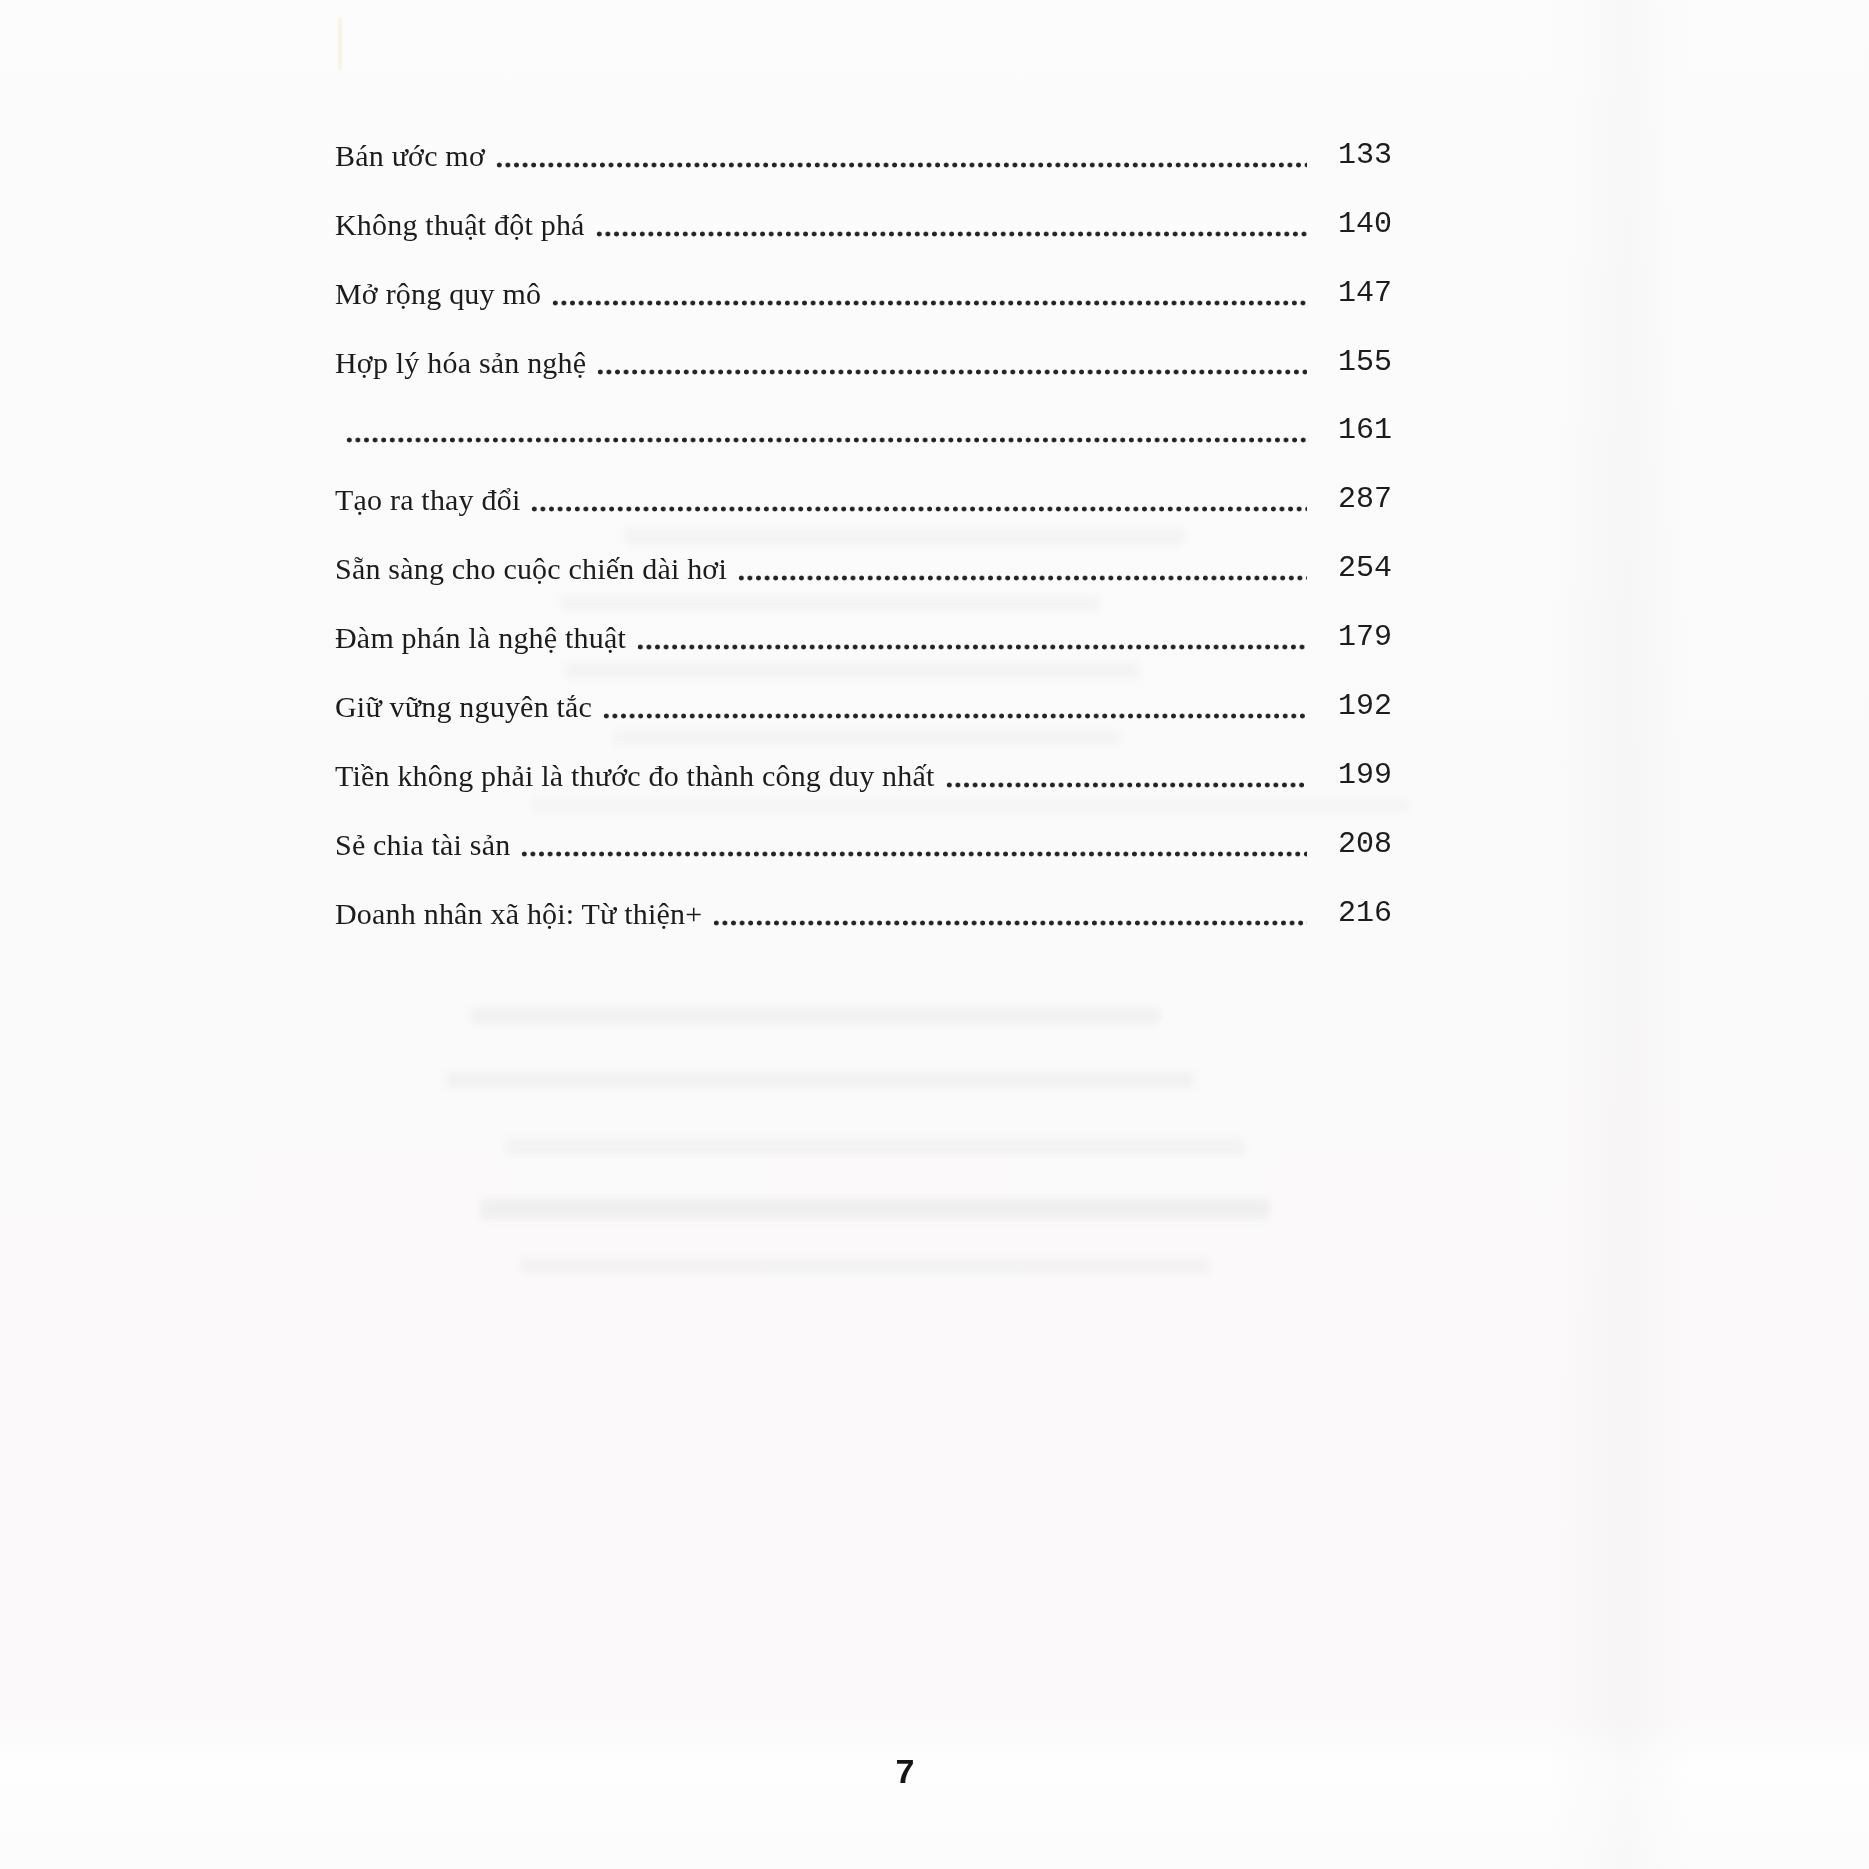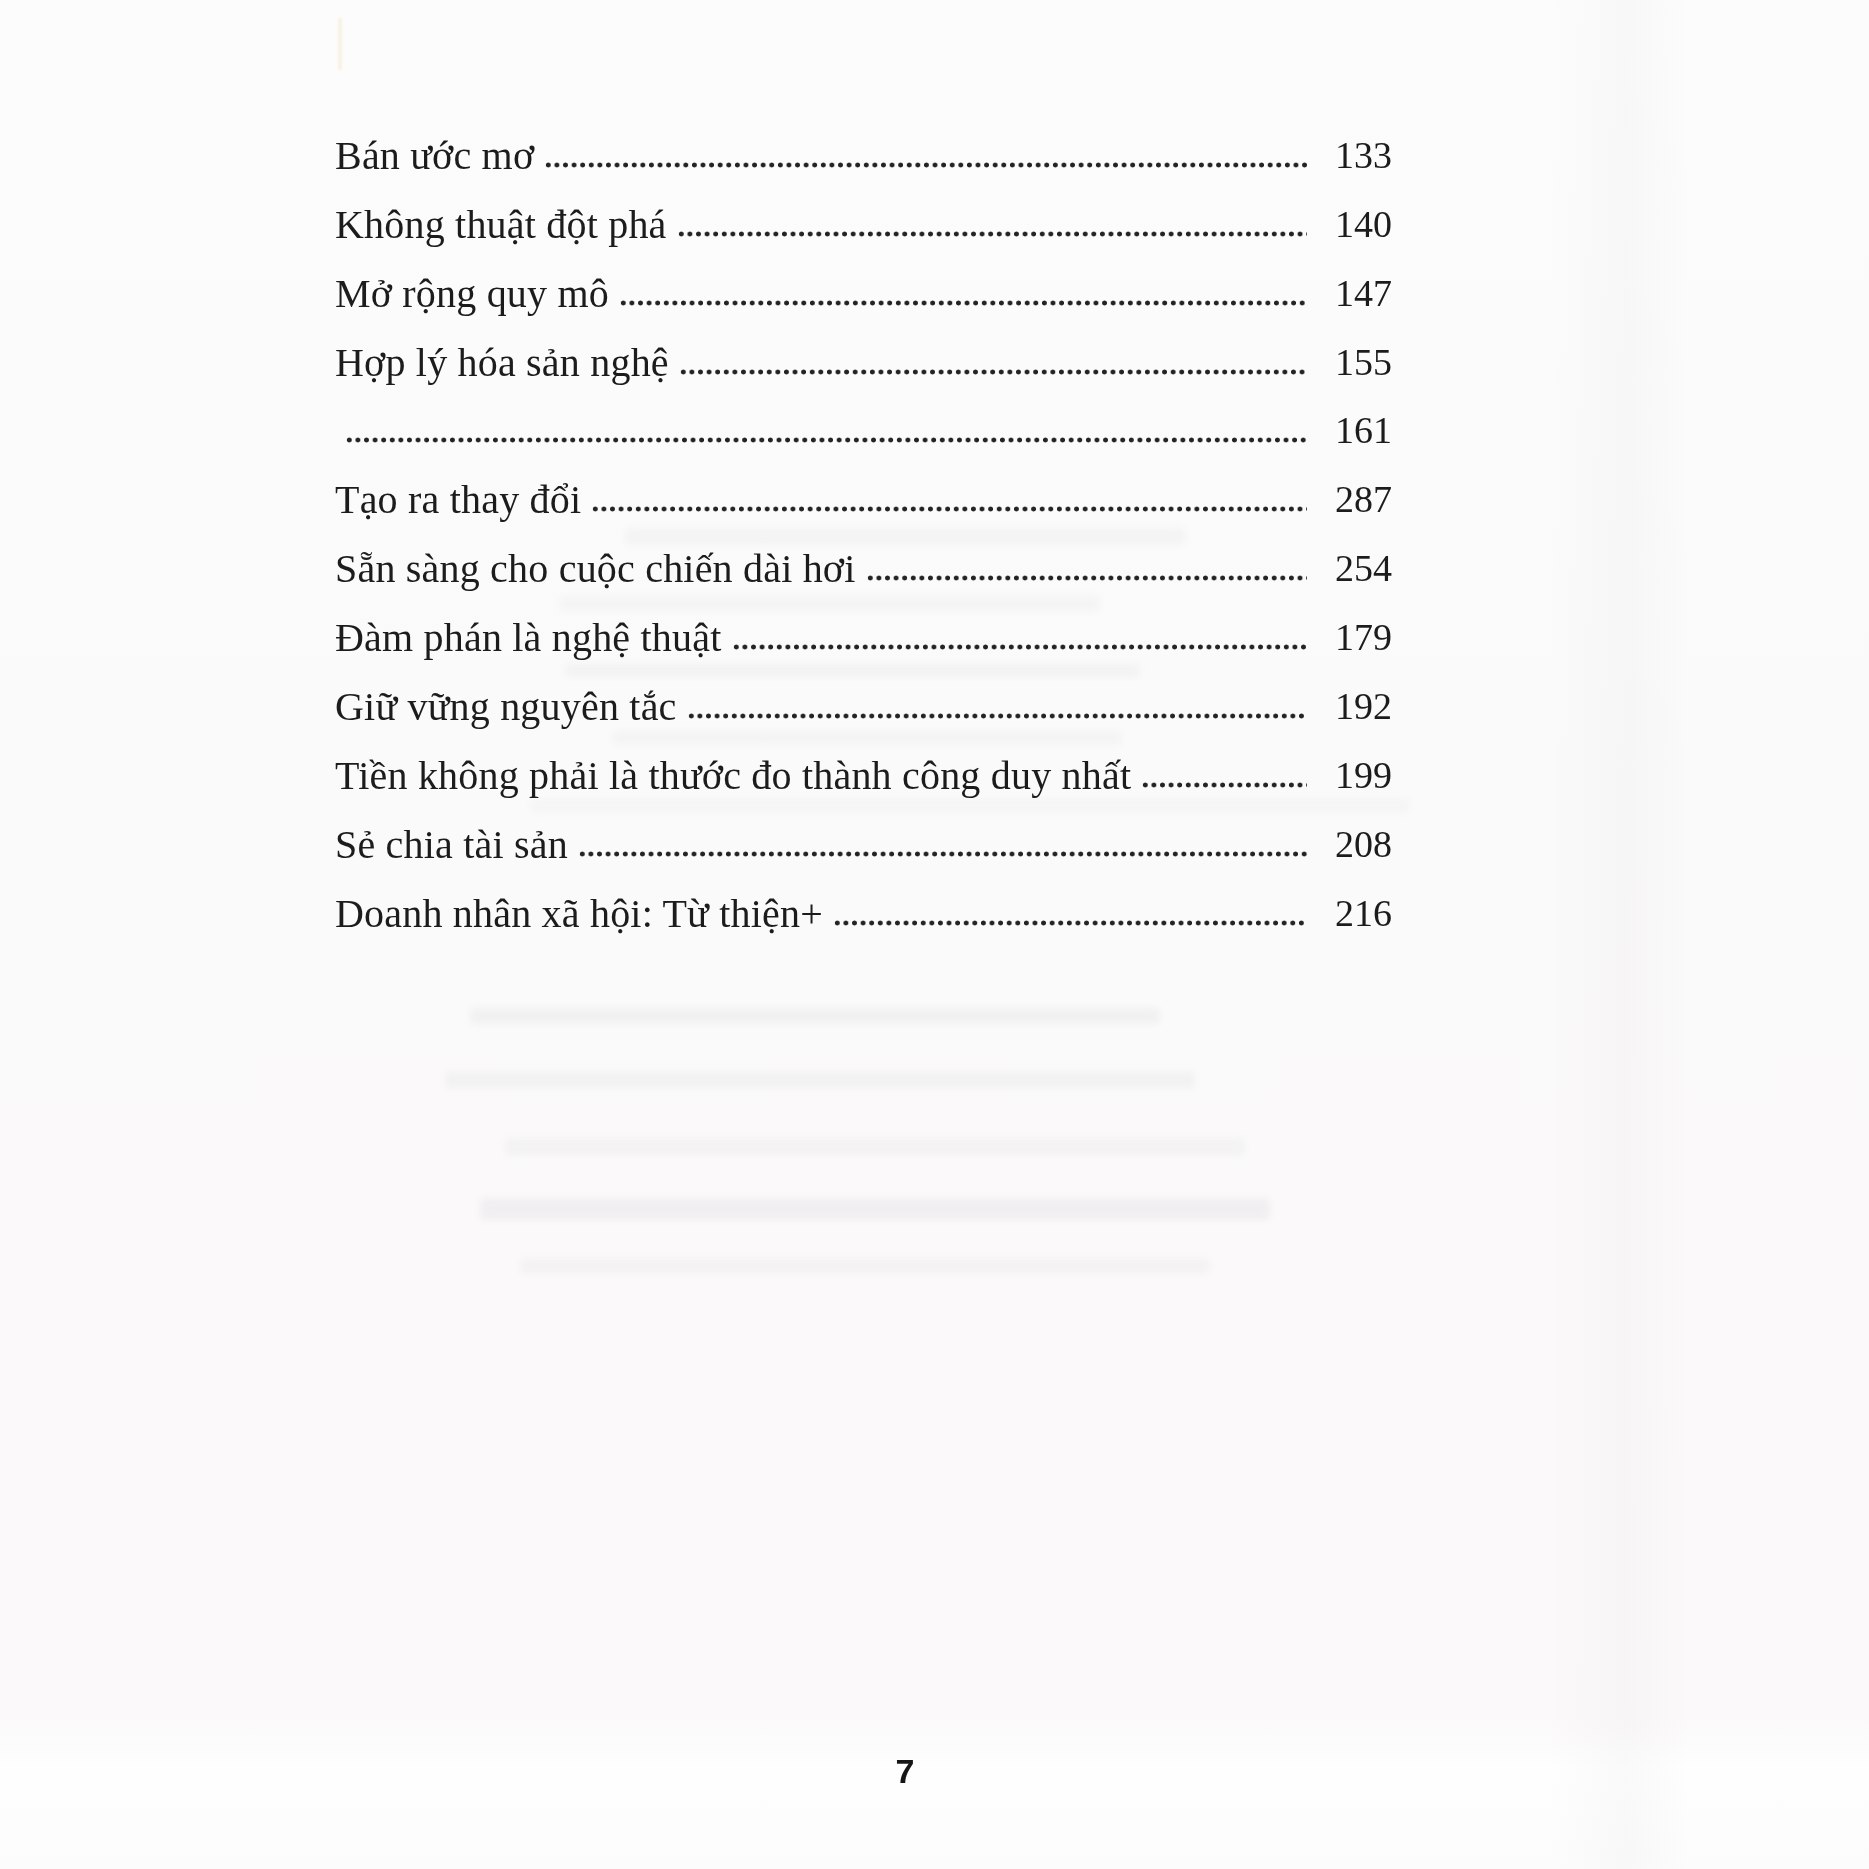--- a/index.html
+++ b/index.html
@@ -52,40 +52,41 @@
     left: 335px;
     top: 110px;
     width: 1057px;
   }
   .toc-row {
     height: 68.9px;
     display: flex;
     align-items: flex-end;
   }
   .toc-title {
-    font-size: 40px;
+    font-size: 30px;
     line-height: 47px;
     white-space: nowrap;
     letter-spacing: 0.2px;
   }
   .leader {
     flex: 1 1 auto;
     min-width: 18px;
     height: 6px;
     margin: 0 9px 11px 10px;
     background-image: radial-gradient(circle, #242424 2.1px, rgba(0,0,0,0) 2.8px);
     background-size: 8.6px 6px;
     background-repeat: repeat-x;
     background-position: left center;
   }
   .toc-page {
-    font-size: 38px;
+    font-size: 30px;
     line-height: 47px;
     min-width: 76px;
     text-align: right;
+    font-family: Liberation Mono, monospace;
   }
   
   .folio {
     position: absolute;
     left: 835px;
     top: 1752px;
     width: 140px;
     text-align: center;
     font-family: "Liberation Sans", sans-serif;
     font-weight: 700;

